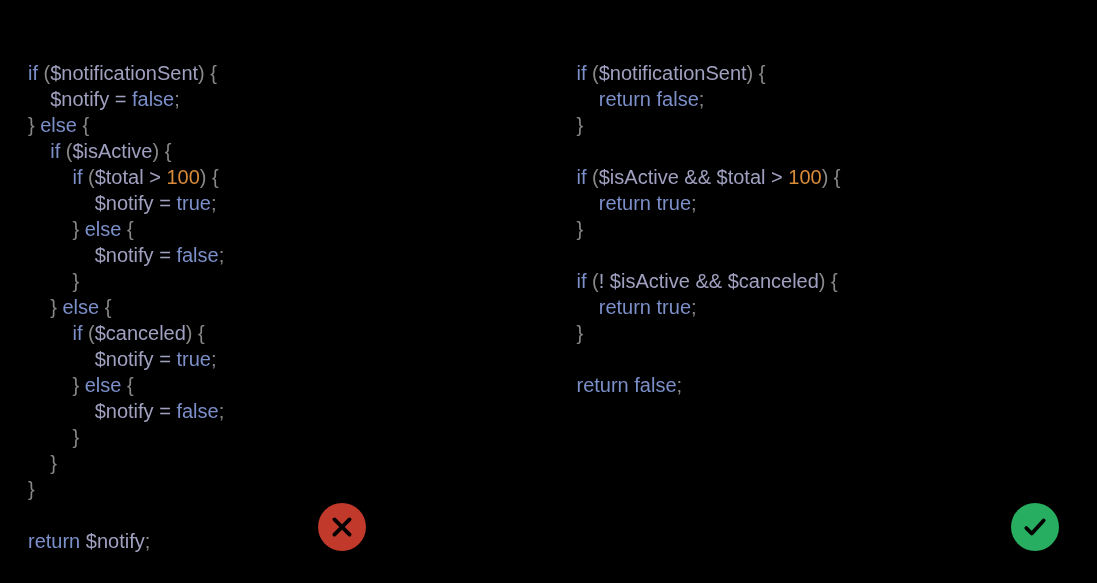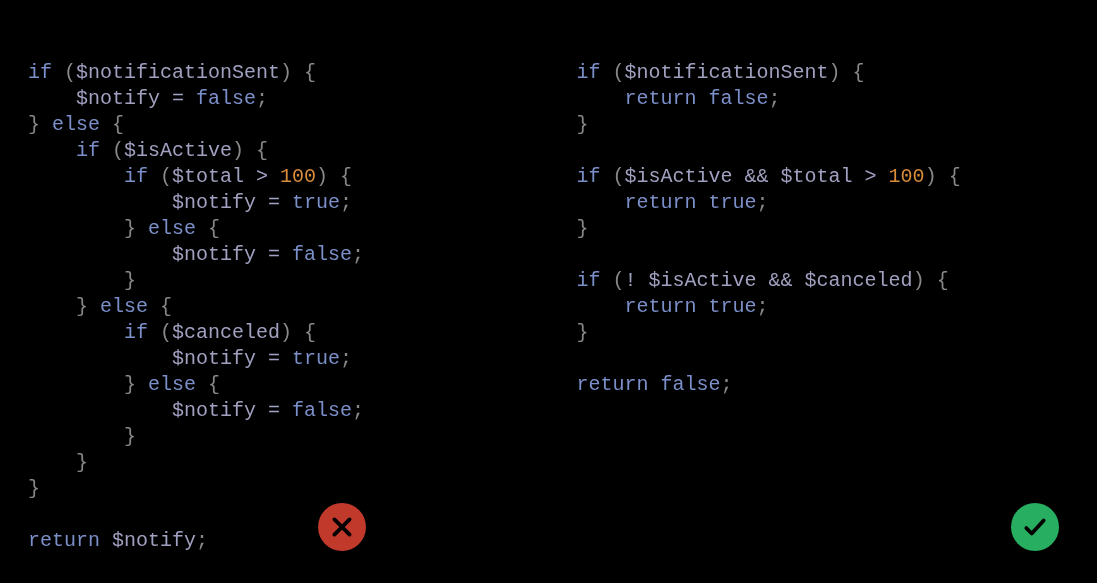--- a/index.html
+++ b/index.html
@@ -19,21 +19,21 @@
       height: 100%;
     }
     .pane {
       position: relative;
       padding: 60px 28px 20px 28px;
     }
     .pane-left { width: 50%; }
     .pane-right { width: 50%; }
     pre {
       white-space: pre;
-      font-family: Liberation Mono, monospace;
+      font-family: Liberation Sans, sans-serif;
     }
     .kw { color: #7b8fc9; }
     .var { color: #a0a0c0; }
     .punct { color: #888; }
     .operator { color: #a0a0c0; }
     .bool { color: #7b8fc9; }
     .num { color: #d98c3a; }
     .txt { color: #a0a0c0; }
     .badge {
       position: absolute;

